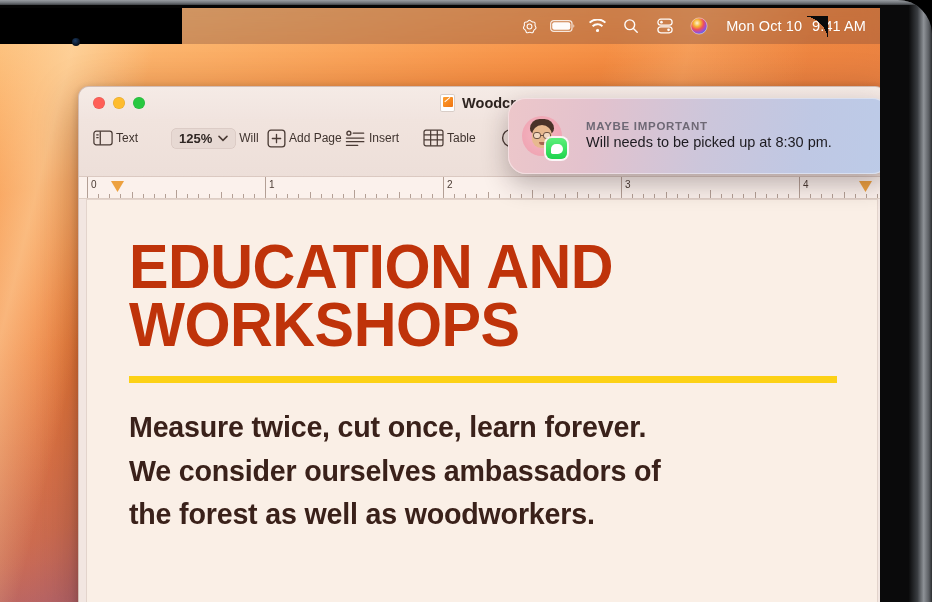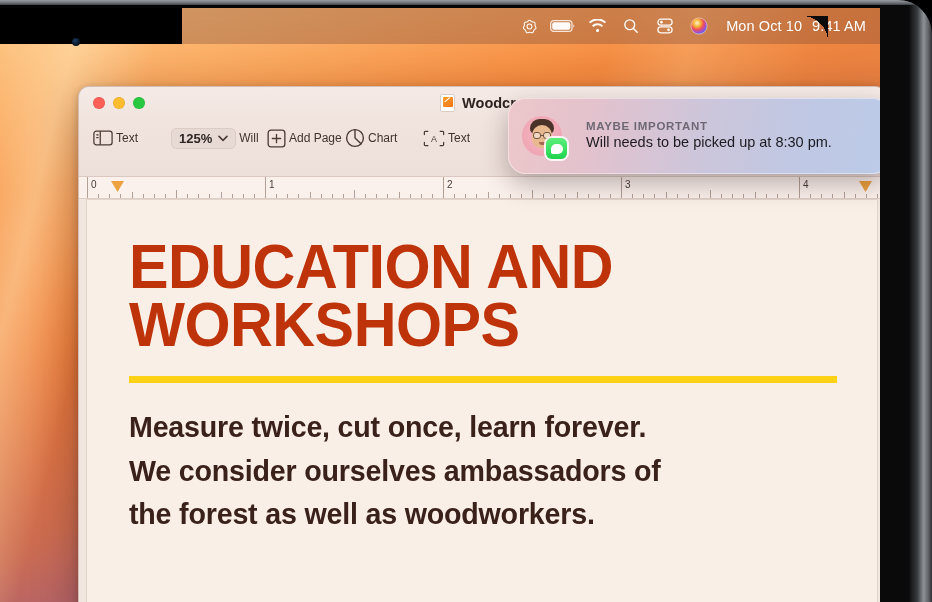--- a/index.html
+++ b/index.html
@@ -322,21 +322,40 @@
         <div class="tbitem">
           <span class="glyph">
             <svg width="19" height="19" viewBox="0 0 20 20" fill="none" stroke="#4a3b35" stroke-width="1.4">
               <rect x="1.2" y="1.2" width="17.6" height="17.6" rx="3"></rect>
               <path d="M10 5.6v8.8M5.6 10h8.8" stroke-linecap="round"></path>
             </svg>
           </span>
           <span class="lbl">Add Page</span>
         </div>
 
-
+        <div class="tbitem">
+          <span class="glyph">
+            <svg width="21" height="17" viewBox="0 0 22 18" fill="none" stroke="#4a3b35" stroke-width="1.4" stroke-linecap="round">
+              <circle cx="4" cy="3.4" r="2.1"></circle>
+              <path d="M8.6 3.4h11"></path>
+              <path d="M1.4 8.6h18.4M1.4 12.4h18.4M1.4 16.2h12"></path>
+            </svg>
+          </span>
+          <span class="lbl">Insert</span>
+        </div>
+
+        <div class="tbitem">
+          <span class="glyph">
+            <svg width="21" height="18" viewBox="0 0 22 19" fill="none" stroke="#4a3b35" stroke-width="1.3">
+              <rect x="1" y="1.2" width="20" height="16.6" rx="2"></rect>
+              <path d="M1 6.2h20M1 11.4h20M8 1.2v16.6M15 1.2v16.6"></path>
+            </svg>
+          </span>
+          <span class="lbl">Table</span>
+        </div>
 
         <div class="tbitem">
           <span class="glyph">
             <svg width="20" height="20" viewBox="0 0 20 20" fill="none" stroke="#4a3b35" stroke-width="1.4">
               <circle cx="10" cy="10" r="8.4"></circle>
               <path d="M10 10V1.6M10 10l6 5.8" stroke-linecap="round"></path>
             </svg>
           </span>
           <span class="lbl">Chart</span>
         </div>

